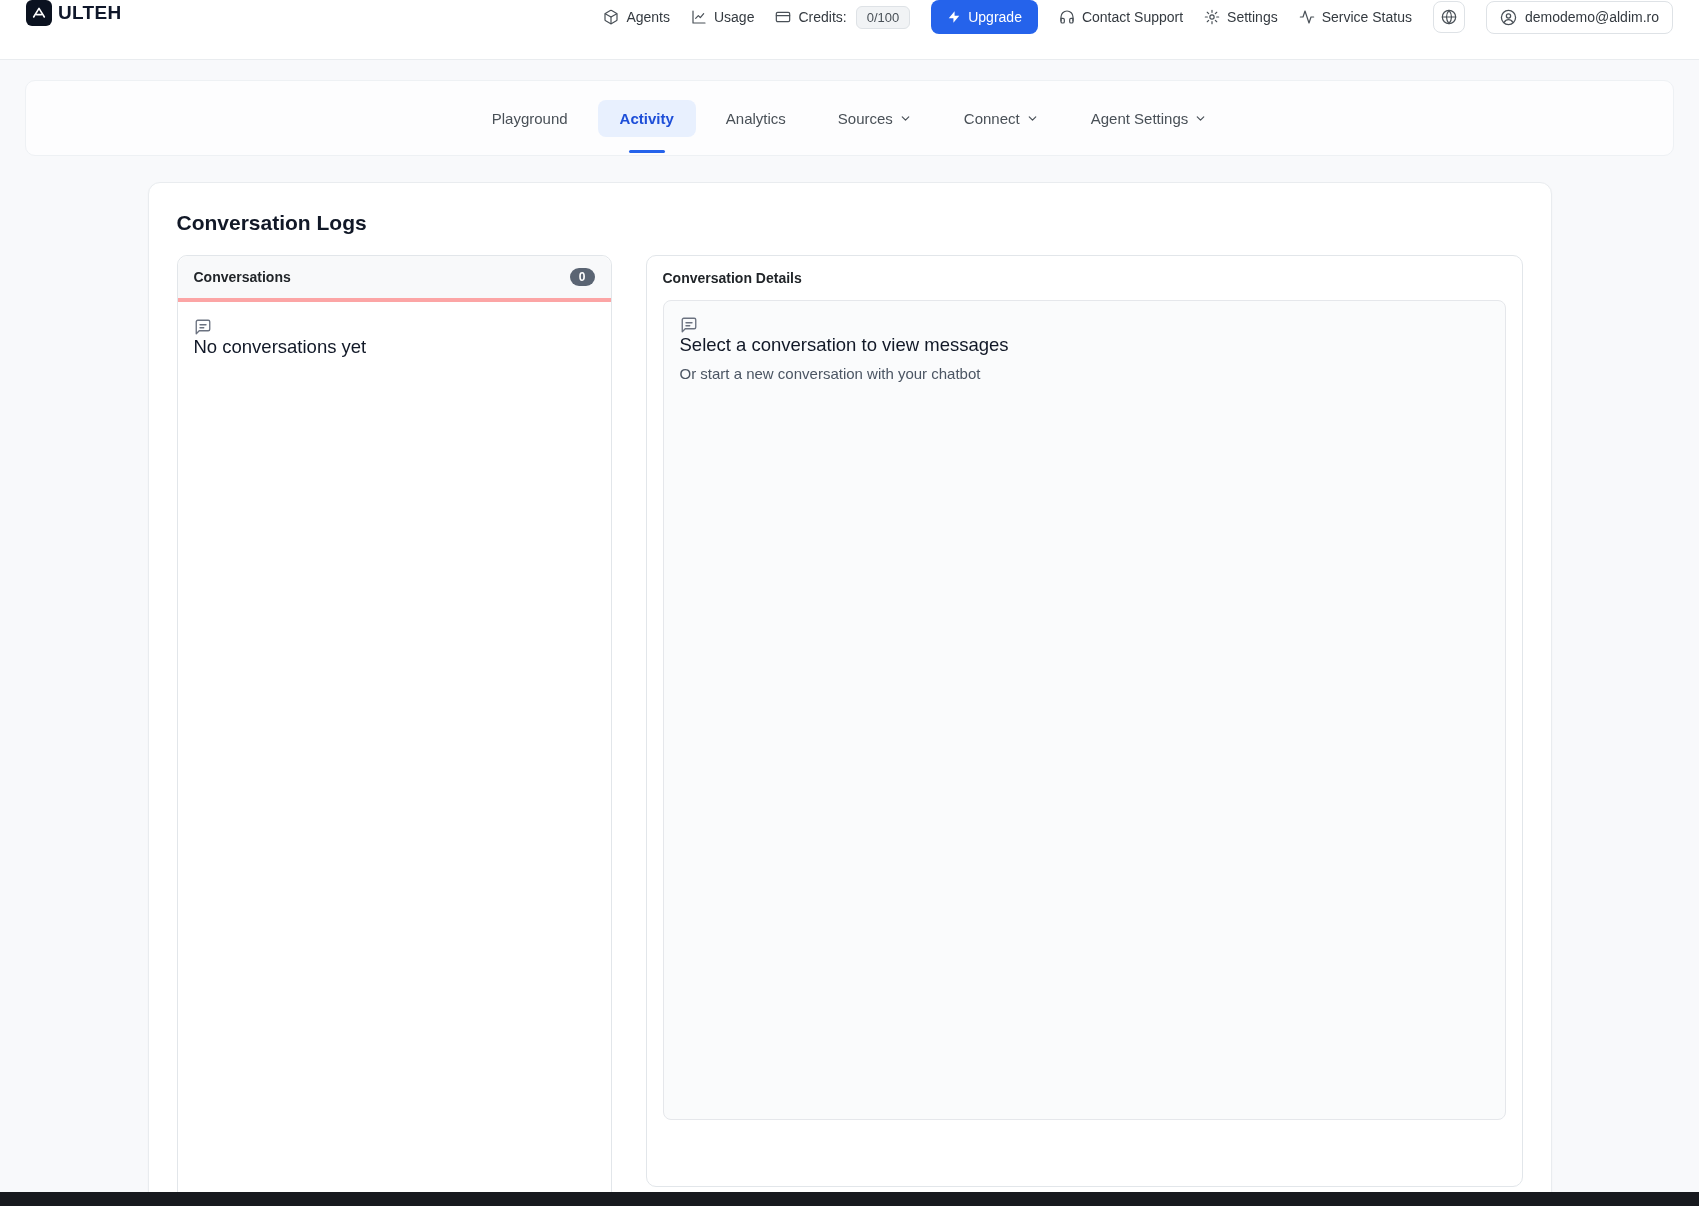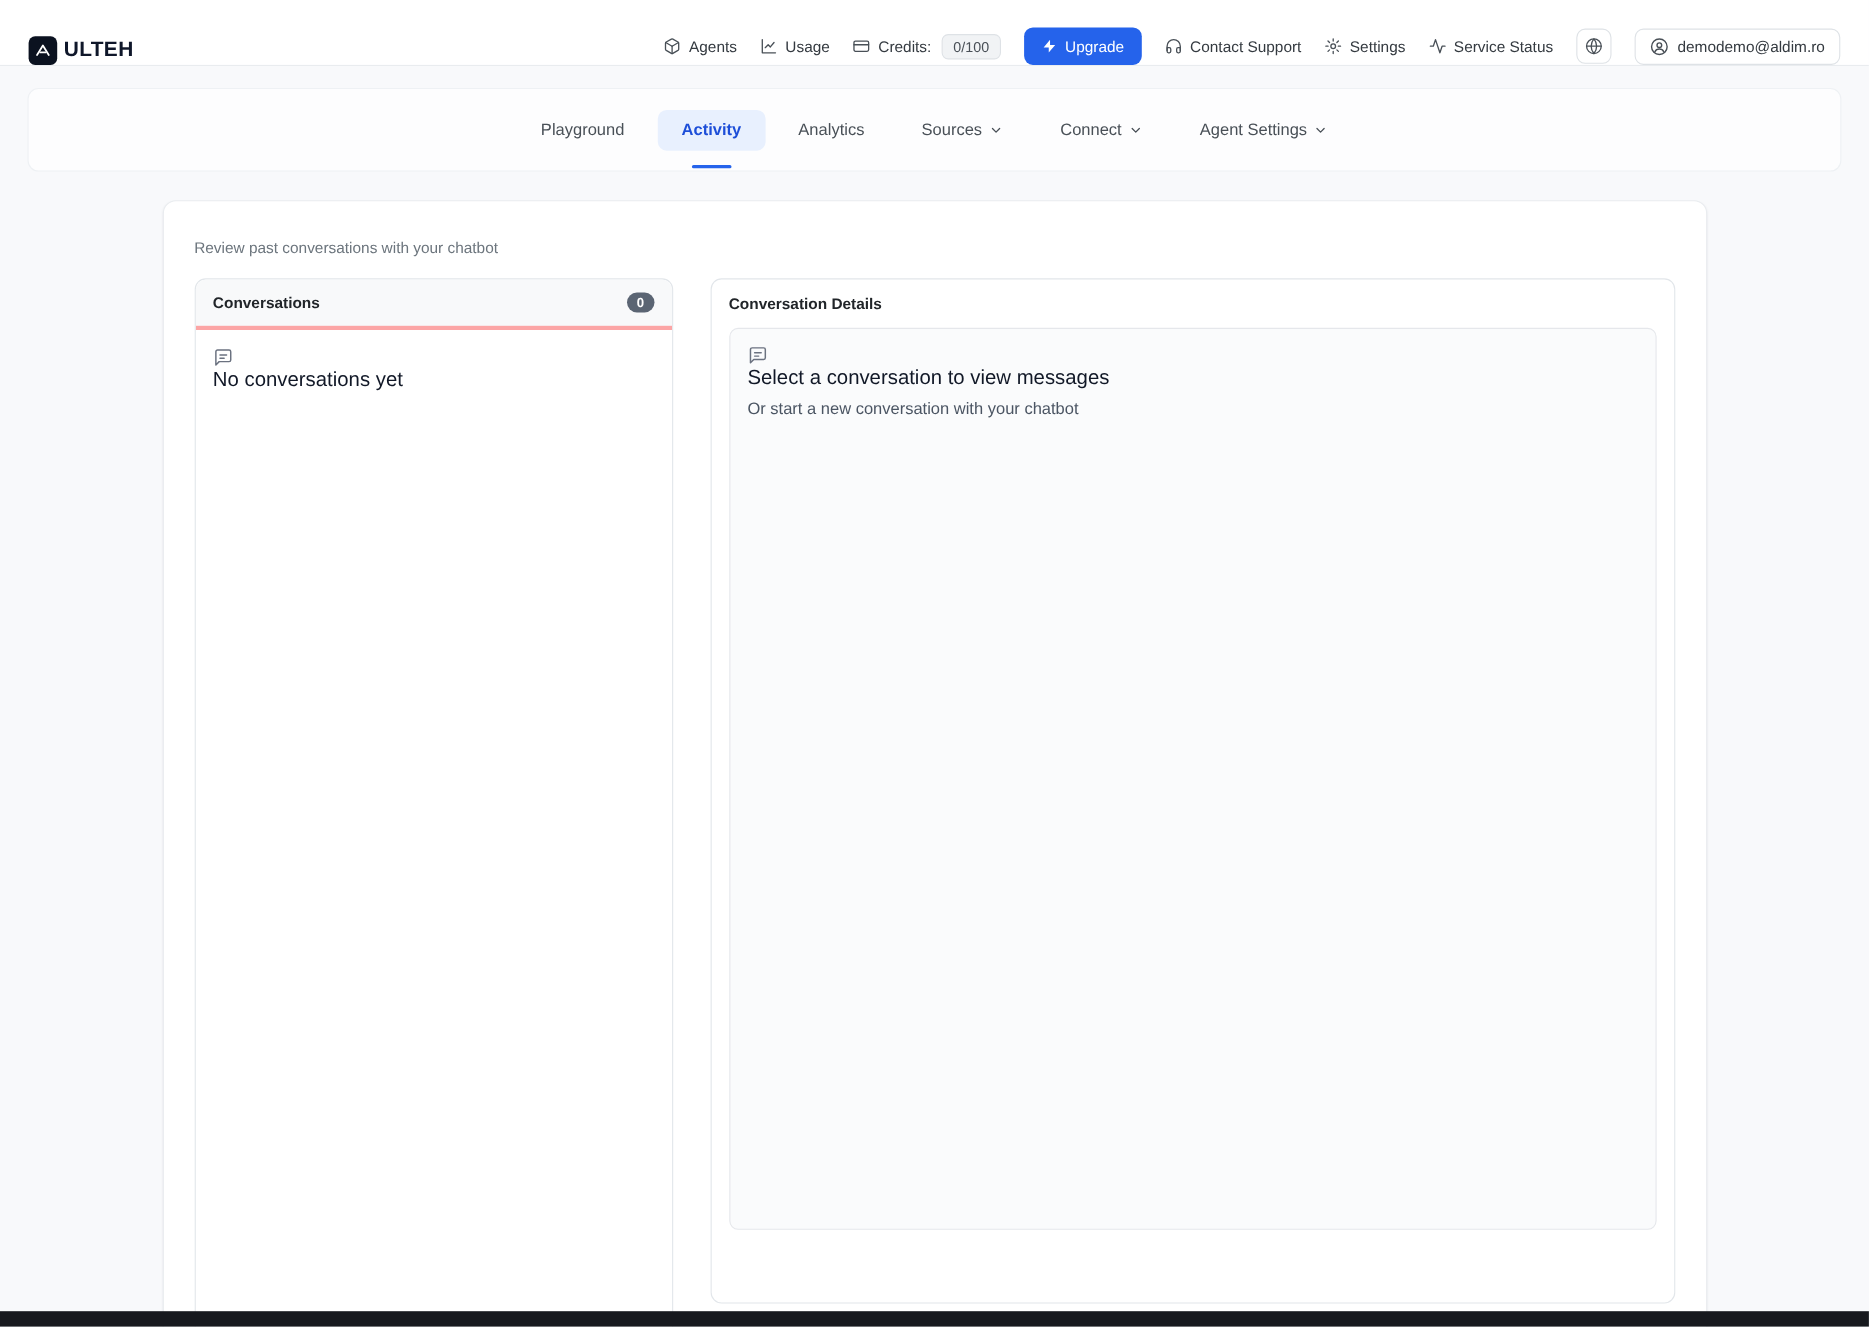--- a/index.html
+++ b/index.html
@@ -11,21 +11,21 @@
     color: #212529;
   }
   svg { display: block; }
 
   
   .app-header {
     height: 60px;
     background: #ffffff;
     border-bottom: 1px solid #e9ecef;
     display: flex;
-    align-items: flex-end;
+    align-items: flex-start;
     justify-content: space-between;
     padding: 0 26px;
   }
   .brand { display: flex; align-items: center; gap: 6px; }
   .brand-icon {
     width: 26px; height: 26px;
     background: #0b1220;
     border-radius: 6px;
     display: flex; align-items: center; justify-content: center;
   }
@@ -322,21 +322,21 @@
     <span>Agent Settings</span>
     <span>
       <svg width="13" height="13" viewBox="0 0 24 24" fill="none" stroke-width="2.2" stroke-linecap="round" stroke-linejoin="round">
           <polyline points="6 9 12 15 18 9"></polyline>
         </svg>
     </span>
   </button>
 </nav>
 
 <main class="main-card">
-  <p class="page-subtitle">Review past conversations with your chatbot</p>
+  <h1 class="page-title">Conversation Logs</h1>
 
   <div class="panels">
 
     <section class="panel conversations-panel">
       <div class="panel-header">
         <span class="panel-title">Conversations</span>
         <span class="count-badge">0</span>
       </div>
       <div class="panel-body">
         <span class="empty-icon">

